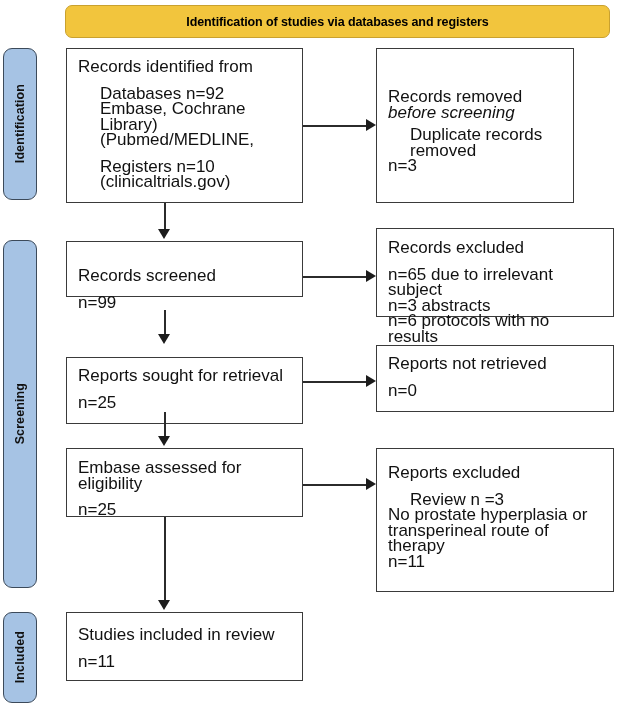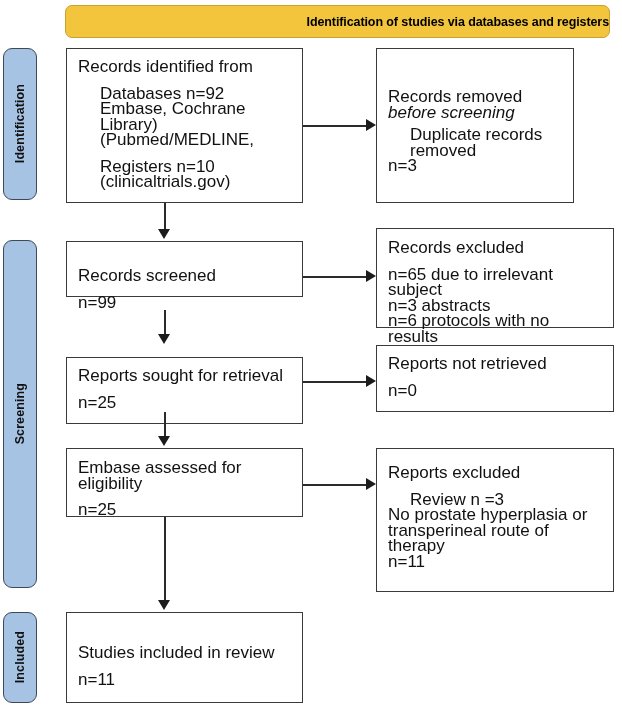--- a/index.html
+++ b/index.html
@@ -24,21 +24,21 @@
     left: 65px;
     top: 5px;
     width: 545px;
     height: 33px;
     background: #F2C53D;
     border: 1px solid #C9A12F;
     border-radius: 7px;
     box-sizing: border-box;
     display: flex;
     align-items: center;
-    justify-content: flex-end;
+    justify-content: center;
   }
   .banner-text {
     font-size: 12.5px;
     font-weight: bold;
     color: #000000;
     letter-spacing: -0.1px;
   }
 
   
   .stage-tab {
@@ -154,21 +154,21 @@
 
   <div class="vline" style="left:164px; top:203px; height:27px;"></div>
   <div class="arrow-down" style="left:158px; top:229px;"></div>
 
   <div class="flow-box" style="left:66px; top:241px; width:237px; height:56px; padding-top:26px;">
     <div class="line">Records screened</div>
     <div class="gap-sm"></div>
     <div class="line">n=99</div>
   </div>
 
-  <div class="flow-box" style="left:376px; top:228px; width:238px; height:100px; padding-top:11px;">
+  <div class="flow-box" style="left:376px; top:228px; width:238px; height:89px; padding-top:11px;">
     <div class="line">Records excluded</div>
     <div class="gap-sm"></div>
     <div class="line">n=65 due to irrelevant subject</div>
     <div class="line">n=3 abstracts</div>
     <div class="line">n=6 protocols with no results</div>
   </div>
 
   <div class="hline" style="left:303px; top:276px; width:63px;"></div>
   <div class="arrow-right" style="left:366px; top:270px;"></div>
 
@@ -207,19 +207,19 @@
     <div class="line">transperineal route of therapy</div>
     <div class="line">n=11</div>
   </div>
 
   <div class="hline" style="left:303px; top:484px; width:63px;"></div>
   <div class="arrow-right" style="left:366px; top:478px;"></div>
 
   <div class="vline" style="left:164px; top:517px; height:84px;"></div>
   <div class="arrow-down" style="left:158px; top:600px;"></div>
 
-  <div class="flow-box" style="left:66px; top:612px; width:237px; height:91px; padding-top:32px;">
+  <div class="flow-box" style="left:66px; top:612px; width:237px; height:69px; padding-top:14px;">
     <div class="line">Studies included in review</div>
     <div class="gap-sm"></div>
     <div class="line">n=11</div>
   </div>
 
 </div>
 
 </body></html>

